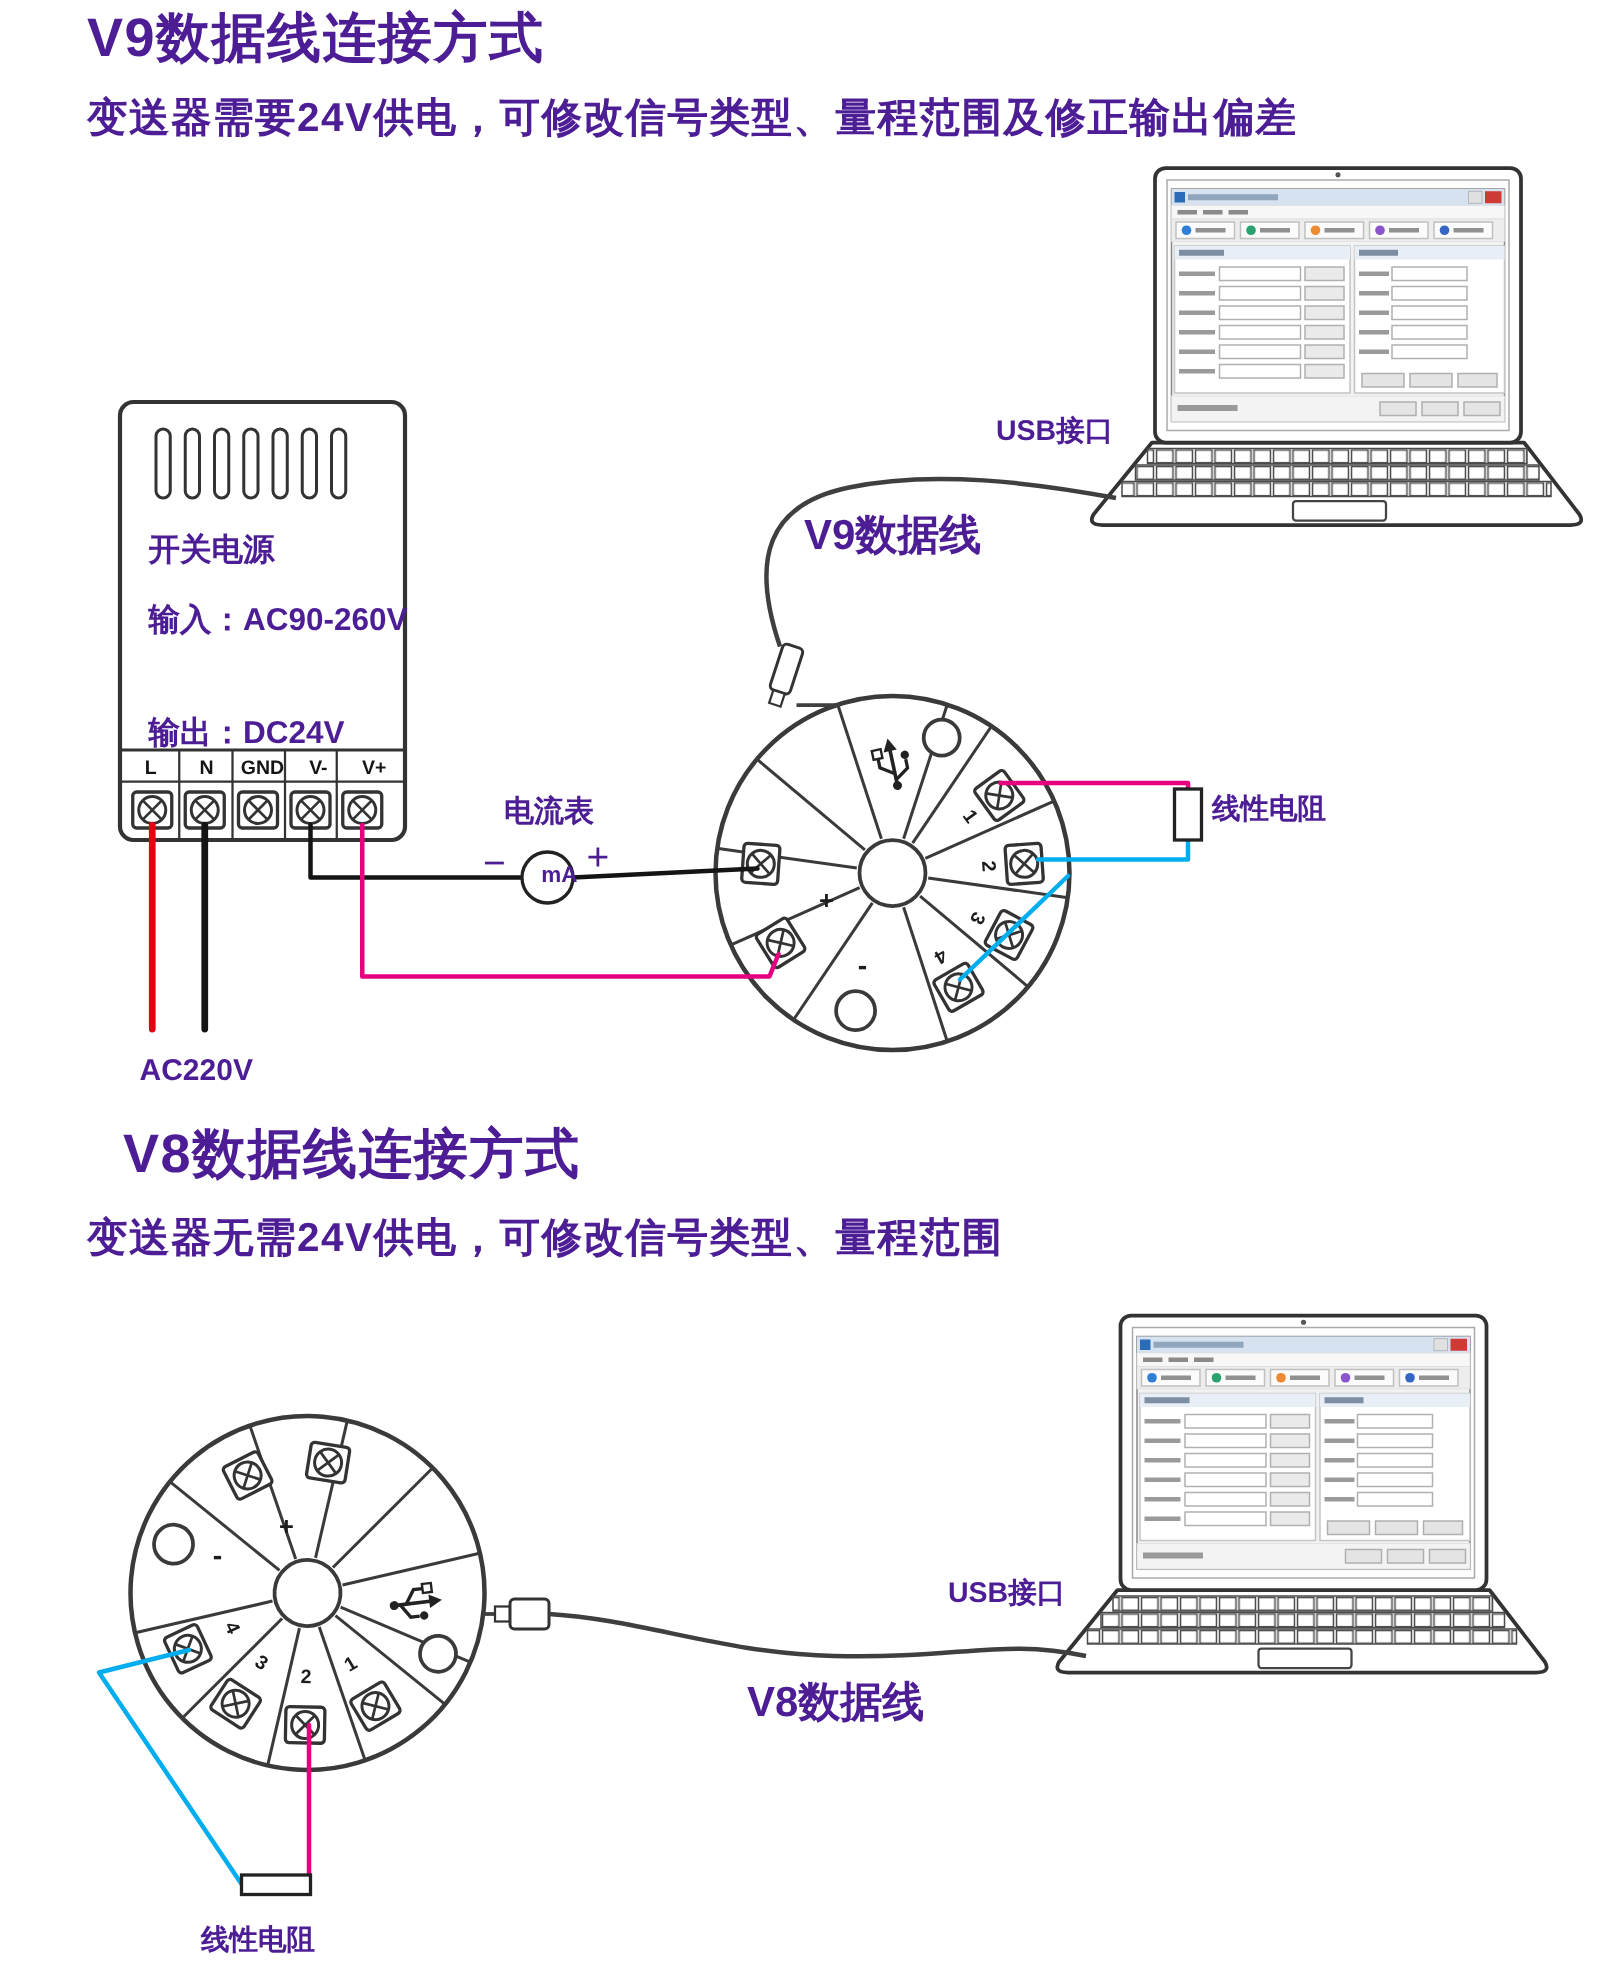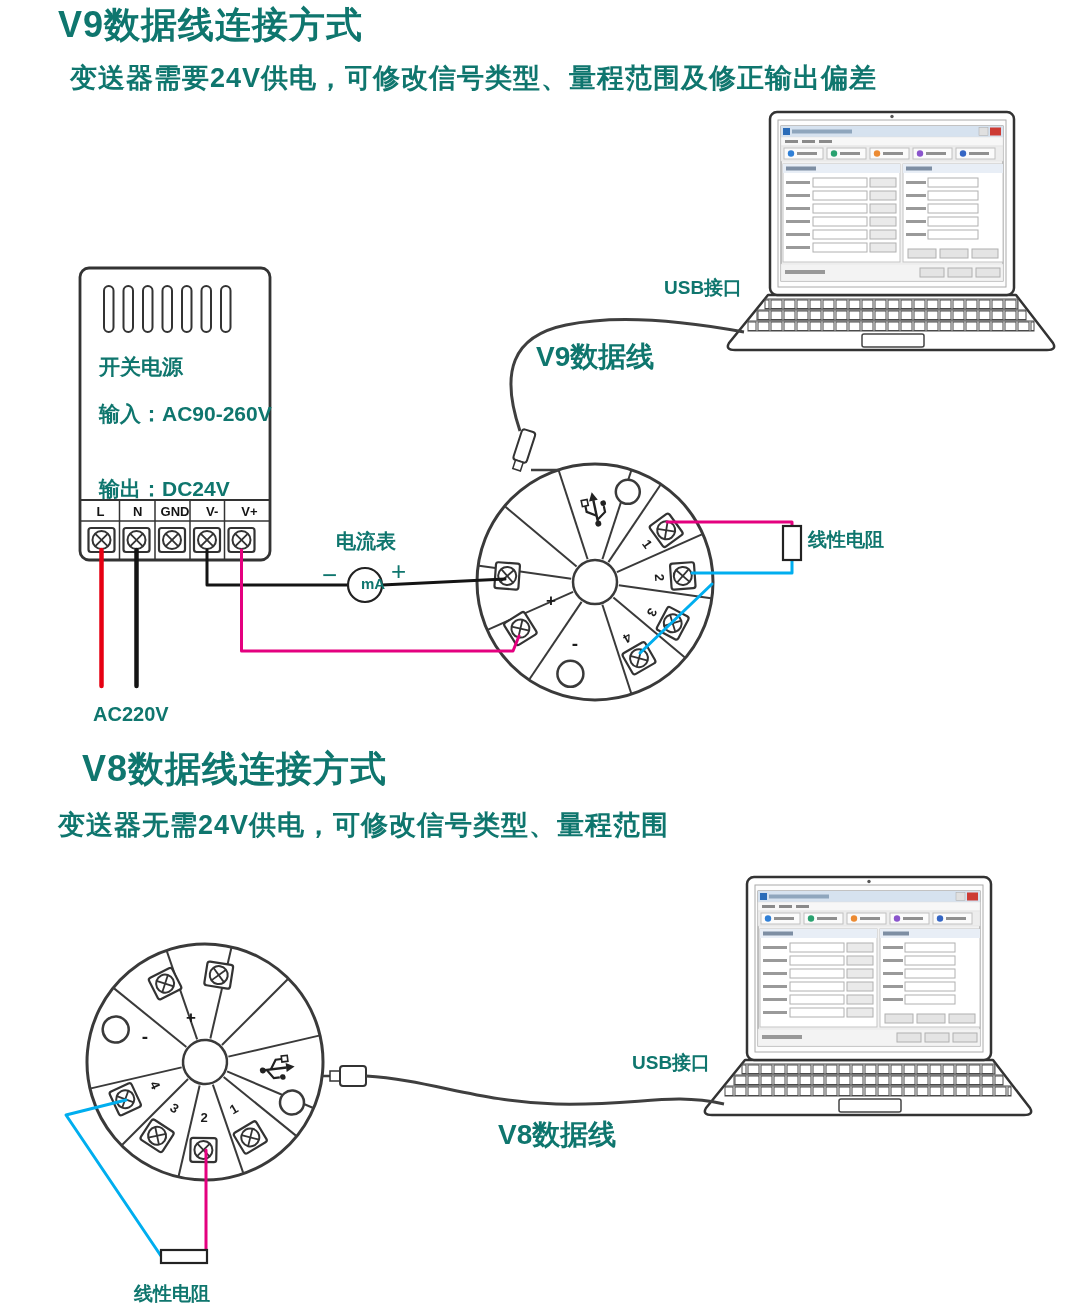--- a/index.html
+++ b/index.html
@@ -1,21 +1,21 @@
 <!DOCTYPE html>
 <html><head>
 <meta charset="utf-8">
 <style>
   html,body{margin:0;padding:0;}
   body{
     width:1080px;height:1312px;position:relative;background:#ffffff;
     font-family:"Liberation Sans",sans-serif;color:#111;overflow:hidden;
   }
   #canvas{position:absolute;left:0;top:0;}
-  .lbl{position:absolute;font-weight:bold;color:#0f766e;white-space:nowrap;line-height:1.15;}
+  .lbl{position:absolute;font-weight:bold;color:#4c1d95;white-space:nowrap;line-height:1.15;}
   .title{font-size:36px;letter-spacing:1px;}
   .subtitle{font-size:27px;letter-spacing:1px;}
   .mid{font-size:19px;}
   .cable{font-size:28px;}
   .psu-t{font-size:21px;}
   .psu-s{font-size:21px;}
   .small{font-size:20px;}
   .sign{font-size:26px;font-weight:normal;}
   .term-row{position:absolute;left:82px;top:504px;width:186px;display:flex;justify-content:space-between;}
   .tcell{width:37px;text-align:center;font-size:13px;font-weight:bold;color:#141414;}
@@ -256,21 +256,21 @@
 
   <text transform="translate(236,1113) rotate(-31)" font-size="13" text-anchor="middle">1</text>
   <text transform="translate(204,1122) rotate(1)" font-size="13" text-anchor="middle">2</text>
   <text transform="translate(172,1112) rotate(33)" font-size="13" text-anchor="middle">3</text>
   <text transform="translate(151,1087) rotate(65)" font-size="13" text-anchor="middle">4</text>
   <text x="191" y="1023" font-size="17" text-anchor="middle">+</text>
   <text x="145" y="1043" font-size="19" text-anchor="middle">-</text>
 </svg>
 
 <div class="lbl title" style="left:58px;top:4px;">V9数据线连接方式</div>
-<div class="lbl subtitle" style="left:58px;top:63px;margin-left:12px;">变送器需要24V供电，可修改信号类型、量程范围及修正输出偏差</div>
+<div class="lbl subtitle" style="left:58px;top:63px;">变送器需要24V供电，可修改信号类型、量程范围及修正输出偏差</div>
 <div class="lbl mid" style="left:664px;top:277px;">USB接口</div>
 <div class="lbl cable" style="left:536px;top:341px;">V9数据线</div>
 
 <div class="lbl psu-t" style="left:99px;top:355px;">开关电源</div>
 <div class="lbl psu-s" style="left:99px;top:402px;">输入：AC90-260V</div>
 <div class="lbl psu-s" style="left:99px;top:449px;margin-top:28px;">输出：DC24V</div>
 
 <div class="term-row">
   <span class="tcell">L</span>
   <span class="tcell">N</span>

